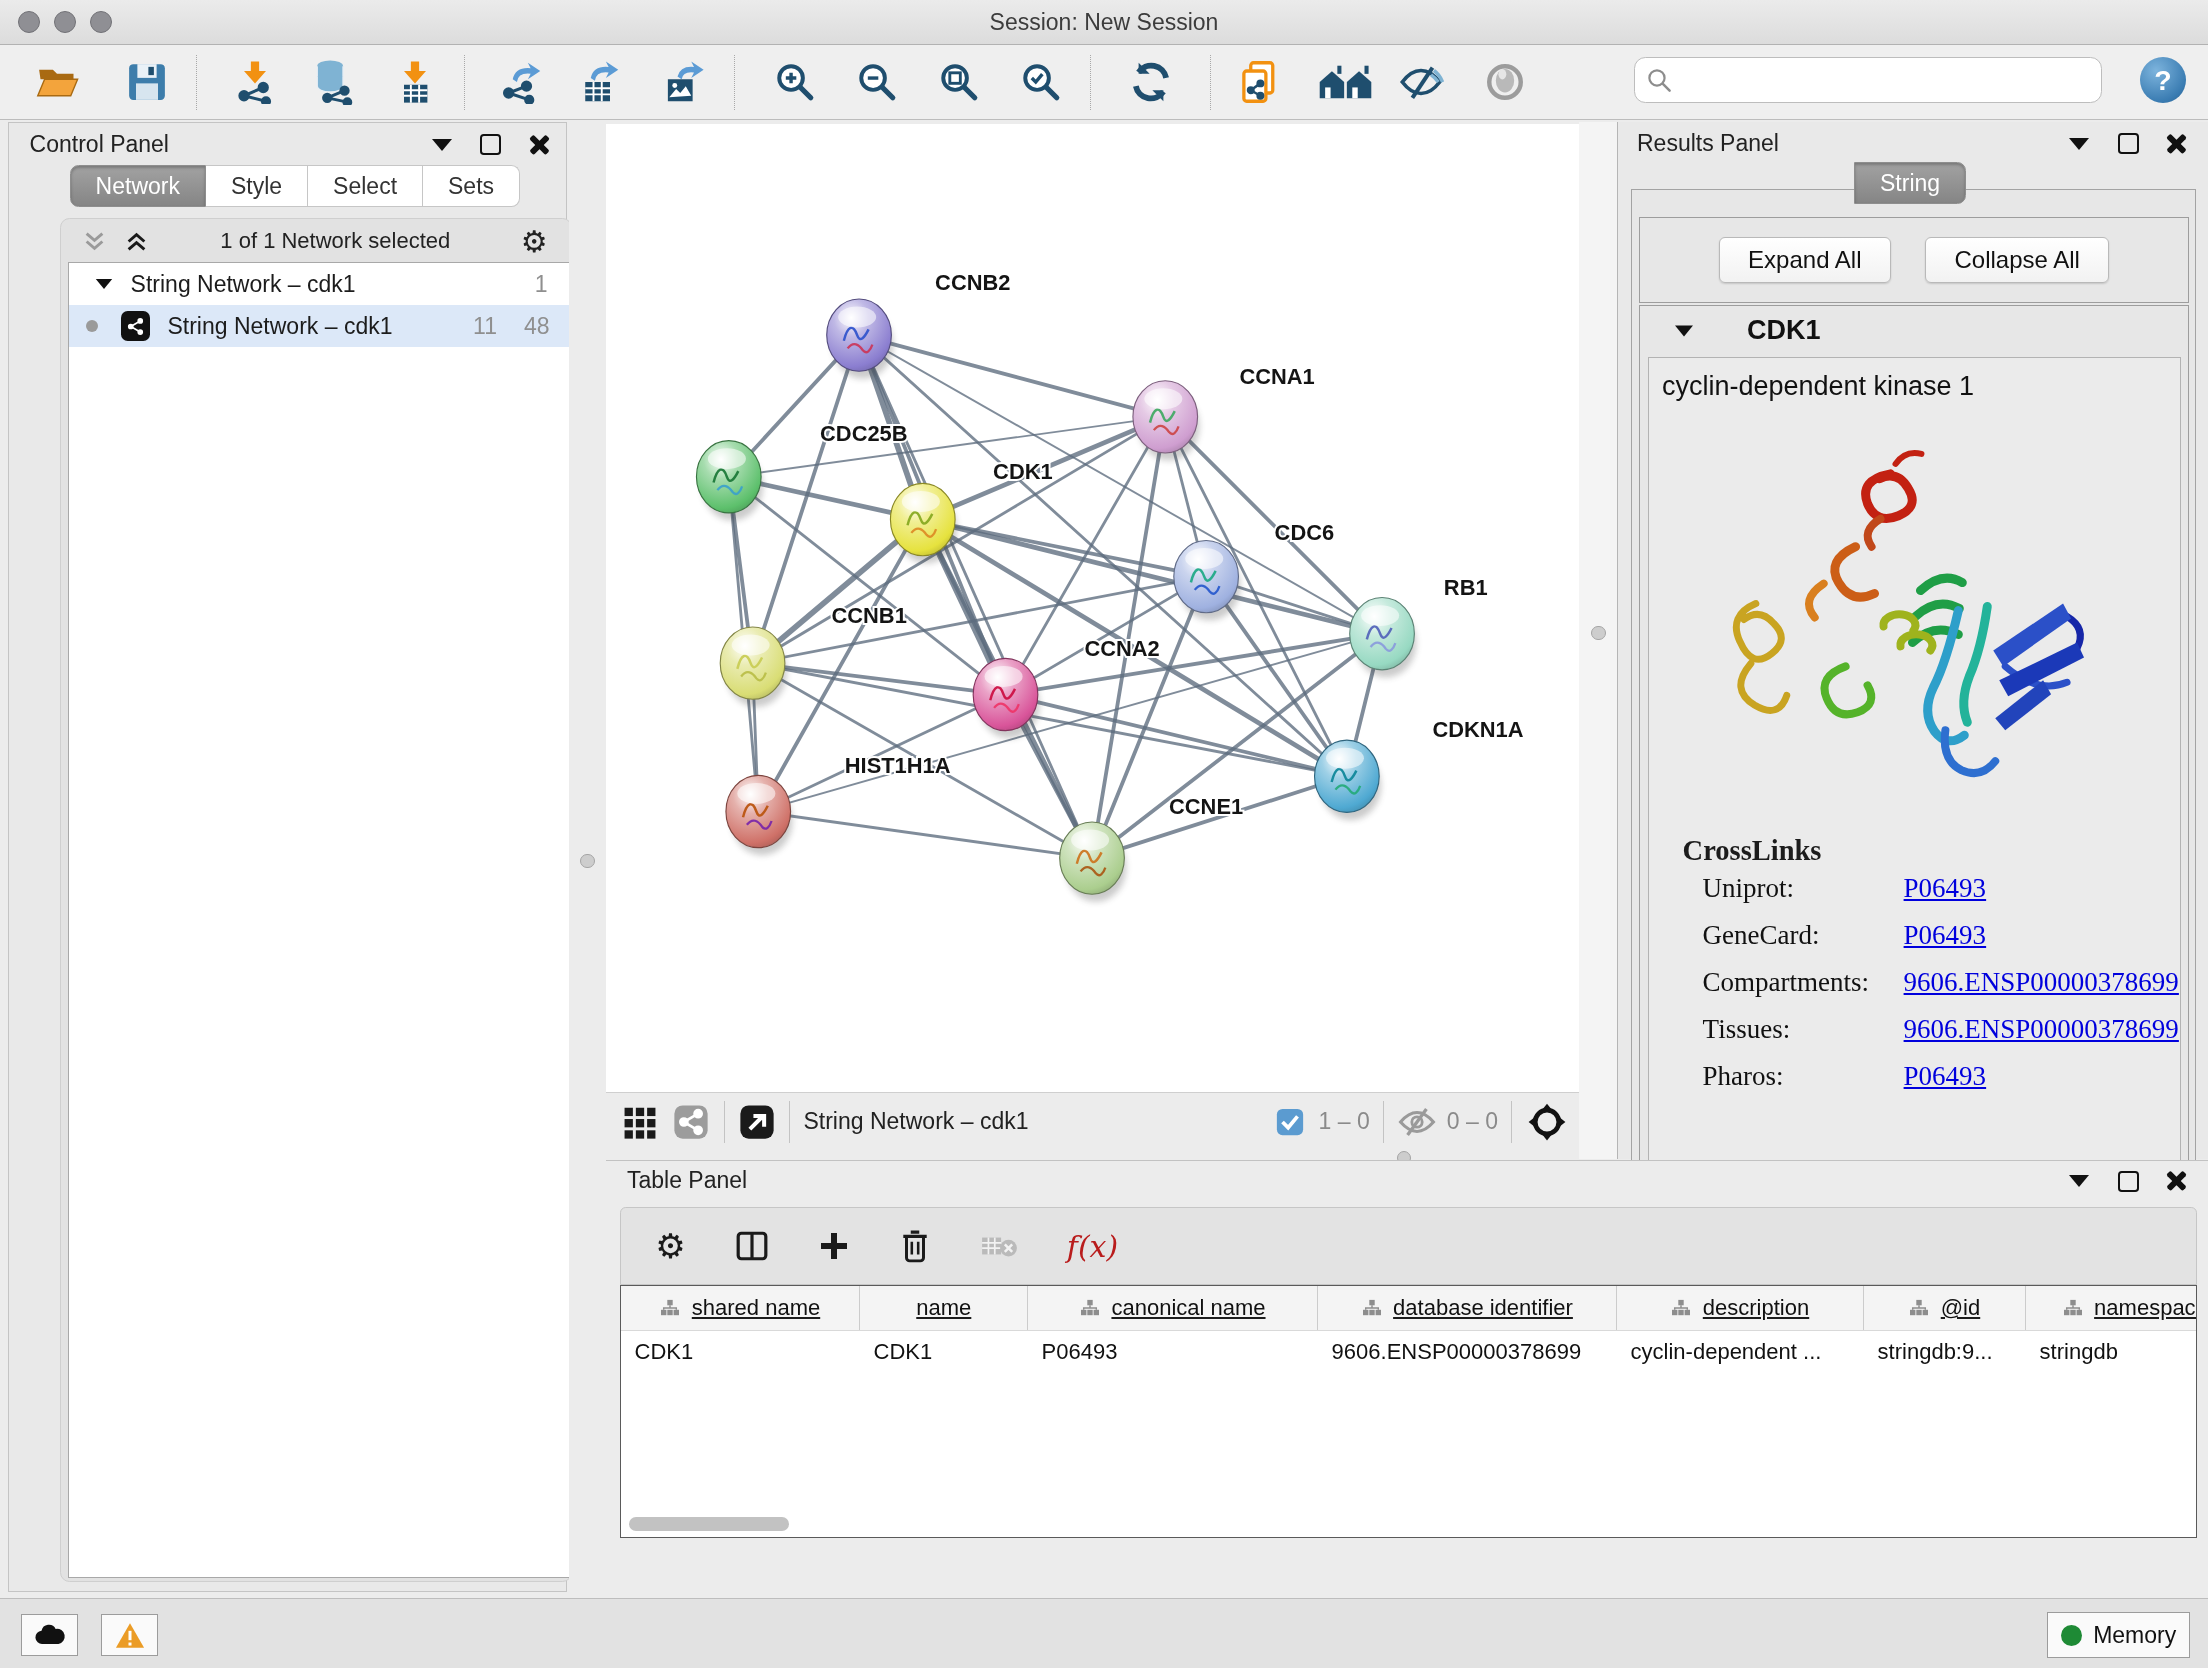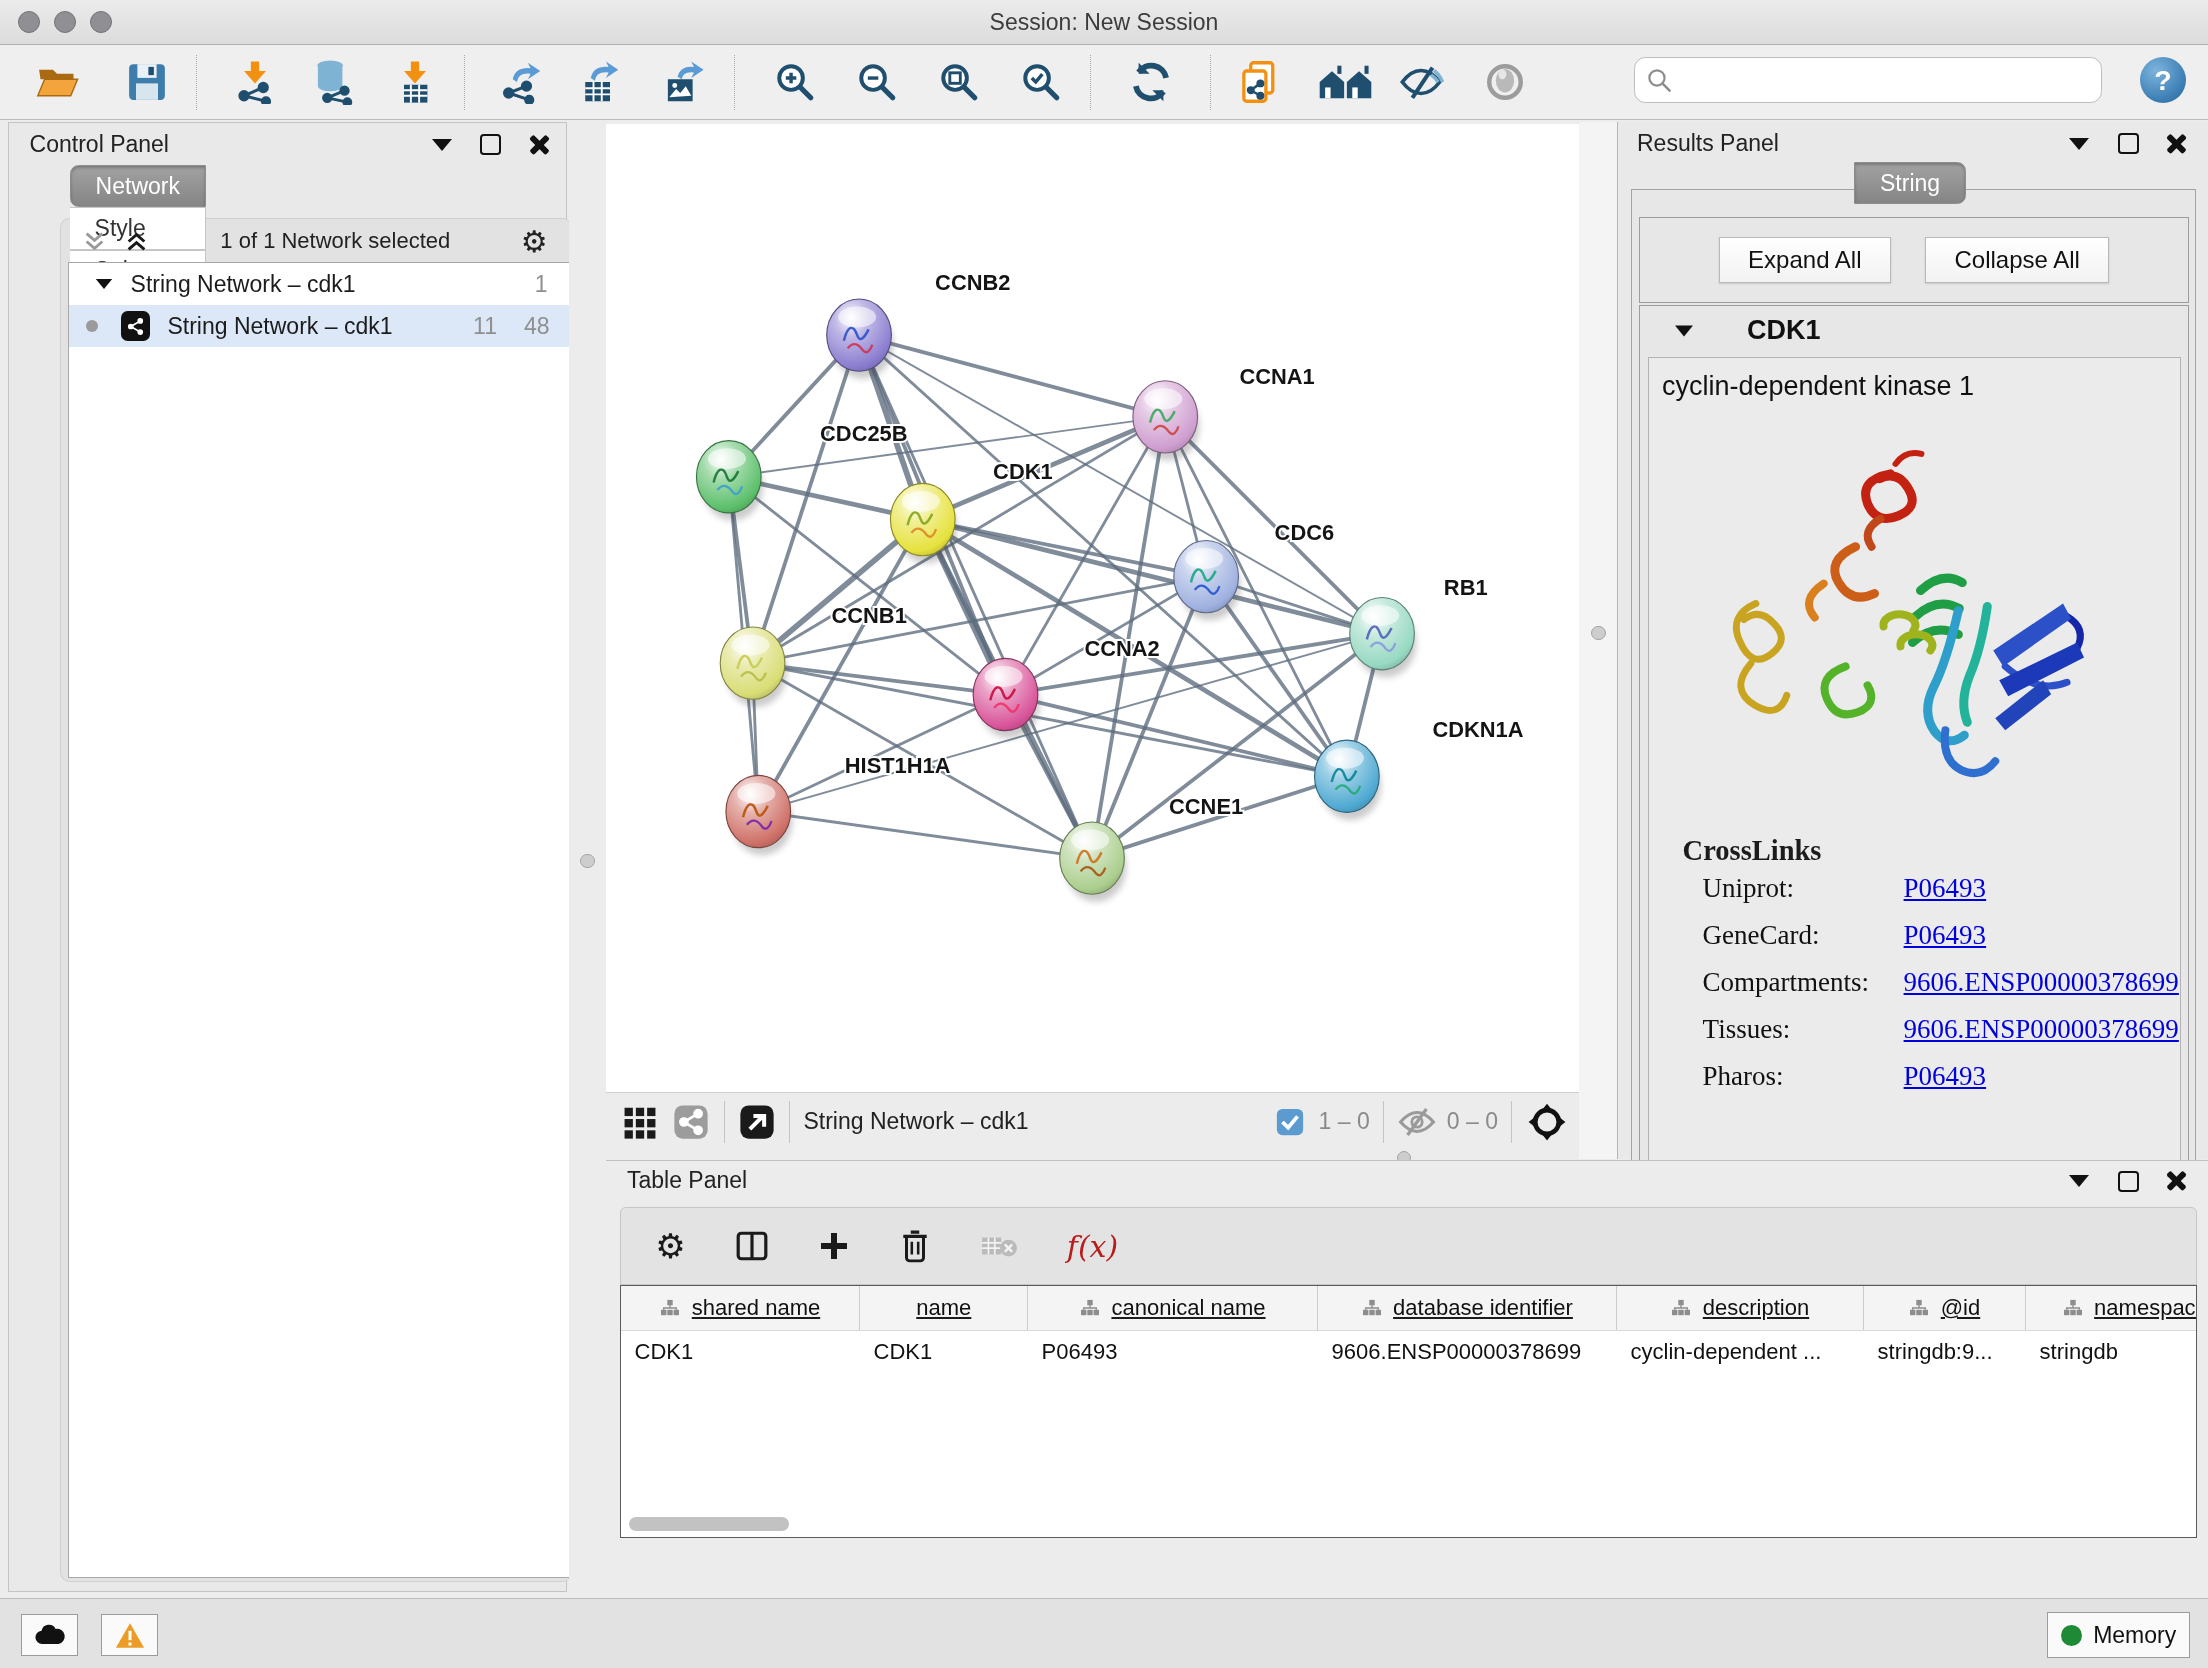--- a/index.html
+++ b/index.html
@@ -26,21 +26,21 @@
     color:#fff;font-size:28.5px;font-weight:bold;display:flex;align-items:center;justify-content:center;}
   
   .panel-title{font-size:23px;color:#222;}
   .ph-btns{display:flex;align-items:center;gap:28.5px;}
   .tri-down{width:0;height:0;border-left:10.5px solid transparent;border-right:10.5px solid transparent;border-top:12.4px solid #111;}
   .sq-btn{width:17px;height:17px;border:2.9px solid #111;border-radius:3.8px;background:transparent;}
   .x-btn{width:19px;height:19px;position:relative;}
   .x-btn:before,.x-btn:after{content:"";position:absolute;left:-1.9px;top:6.7px;width:23px;height:5.7px;background:#111;border-radius:1.9px;}
   .x-btn:before{transform:rotate(45deg);} .x-btn:after{transform:rotate(-45deg);}
   
-  .segbar{display:flex;flex-direction:column;}
+  .segbar{display:flex;}
   .seg-tab{background:#fff;border:1px solid #c6c6c6;border-left:none;color:#333;
     font-size:23px;padding:6.7px 25px;white-space:nowrap;}
   .seg-tab:first-child{border-left:1px solid #c6c6c6;border-radius:8.6px 0 0 8.6px;}
   .seg-tab:last-child{border-radius:0 8.6px 8.6px 0;}
   .seg-tab.sel{background:linear-gradient(#a2a2a2,#858585);color:#fff;border-color:#8e8e8e;
     box-shadow:inset 0 1.9px 2.9px rgba(0,0,0,.25);}
   
   .control-panel{left:7.6px;top:122px;width:559px;height:1470px;background:#e9e9e9;
     border:1px solid #c4c4c4;box-sizing:border-box;}
   .cp-body{left:51px;top:95px;width:510px;height:1362px;background:#e2e2e2;border:1px solid #cfcfcf;border-radius:9.5px;}
@@ -56,21 +56,21 @@
     display:flex;align-items:center;}
   .nb-sep{width:0;height:42px;border-left:1px solid #c3c3c3;margin:0 13.3px;}
   .nb-txt{font-size:23px;color:#8a8a8a;}
   .net-title{font-size:23px;color:#222;}
   
   .results-panel{left:1617px;top:122px;width:592px;height:1037px;background:#e9e9e9;
     border-left:1px solid #b5b5b5;box-sizing:border-box;}
   .rp-bigbox{left:13.3px;top:67px;width:563px;height:1042px;background:#e7e7e7;border:1px solid #a3a3a3;}
   .rp-box1{left:21px;top:95px;width:548px;height:84px;background:#e7e7e7;border:1px solid #9d9d9d;
     display:flex;align-items:center;justify-content:center;gap:34px;}
-  .rp-btn{background:linear-gradient(#ffffff,#f2f2f2);border:1px solid #b9b9b9;border-radius:0;
+  .rp-btn{background:linear-gradient(#ffffff,#f2f2f2);border:1px solid #b9b9b9;border-radius:6px;
     font-size:24px;color:#111;padding:7.6px 28.5px;box-shadow:0 1px 1.9px rgba(0,0,0,.15);}
   .rp-box2{left:21px;top:183px;width:548px;height:915px;background:#e7e7e7;border:1px solid #9d9d9d;}
   .rp-entry-head{height:49px;display:flex;align-items:center;gap:53px;padding-left:34px;}
   .rp-entry-name{font-size:27px;font-weight:bold;color:#111;}
   .rp-inner{position:absolute;left:7.6px;top:51px;width:531px;height:837px;background:#ebebeb;border:1px solid #b3b3b3;overflow:hidden;}
   .rp-desc{font-size:27px;color:#111;margin:13.3px 0 0 13.3px;}
   .xl-title{font-family:"Liberation Serif",serif;font-weight:bold;font-size:28.5px;margin:17px 0 5.7px 34px;}
   .xl-row{display:flex;font-family:"Liberation Serif",serif;font-size:27px;margin:0 0 16px 54px;}
   .xl-label{width:148px;color:#111;}
   .xl-link{color:#0000dd;text-decoration:underline;margin-left:53px;}

